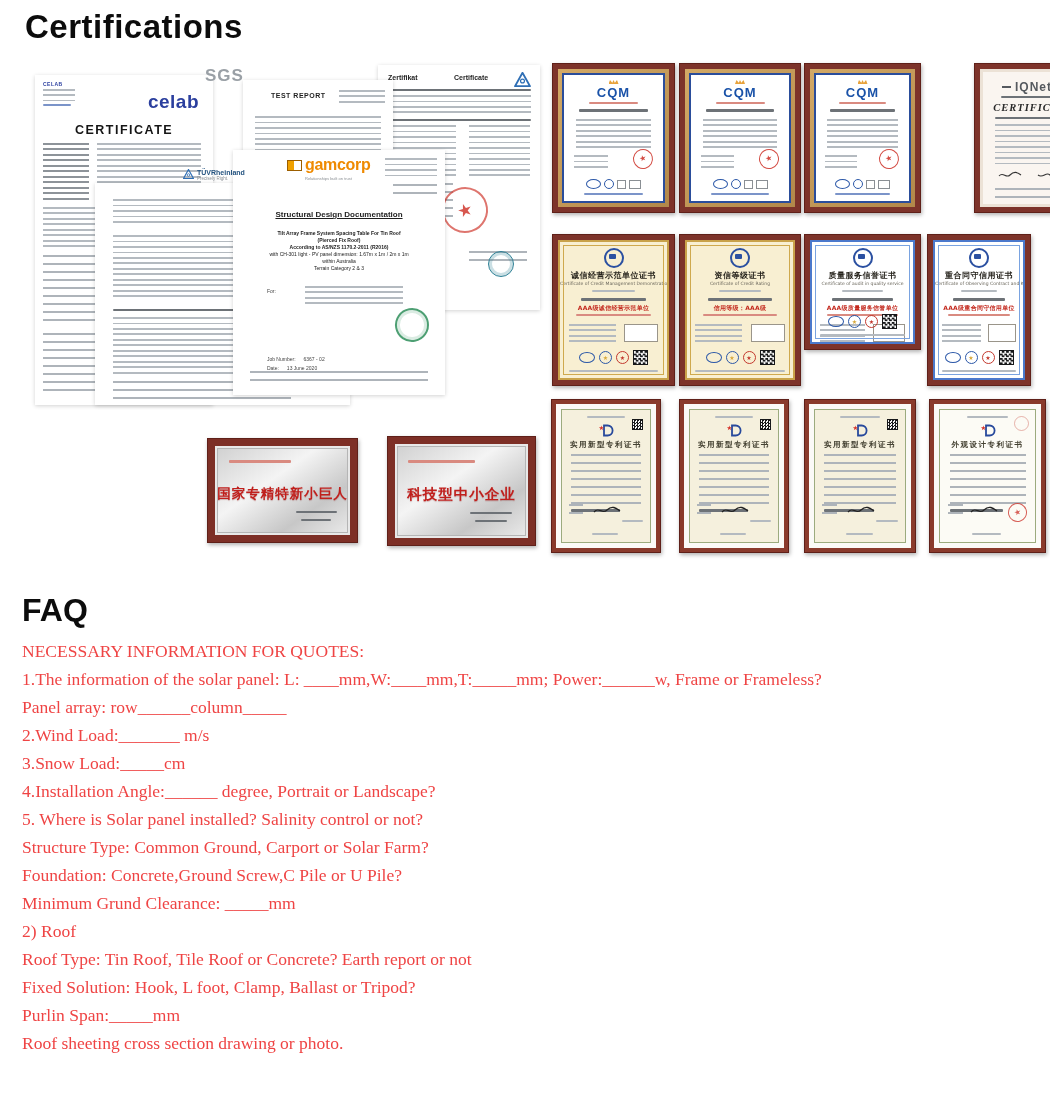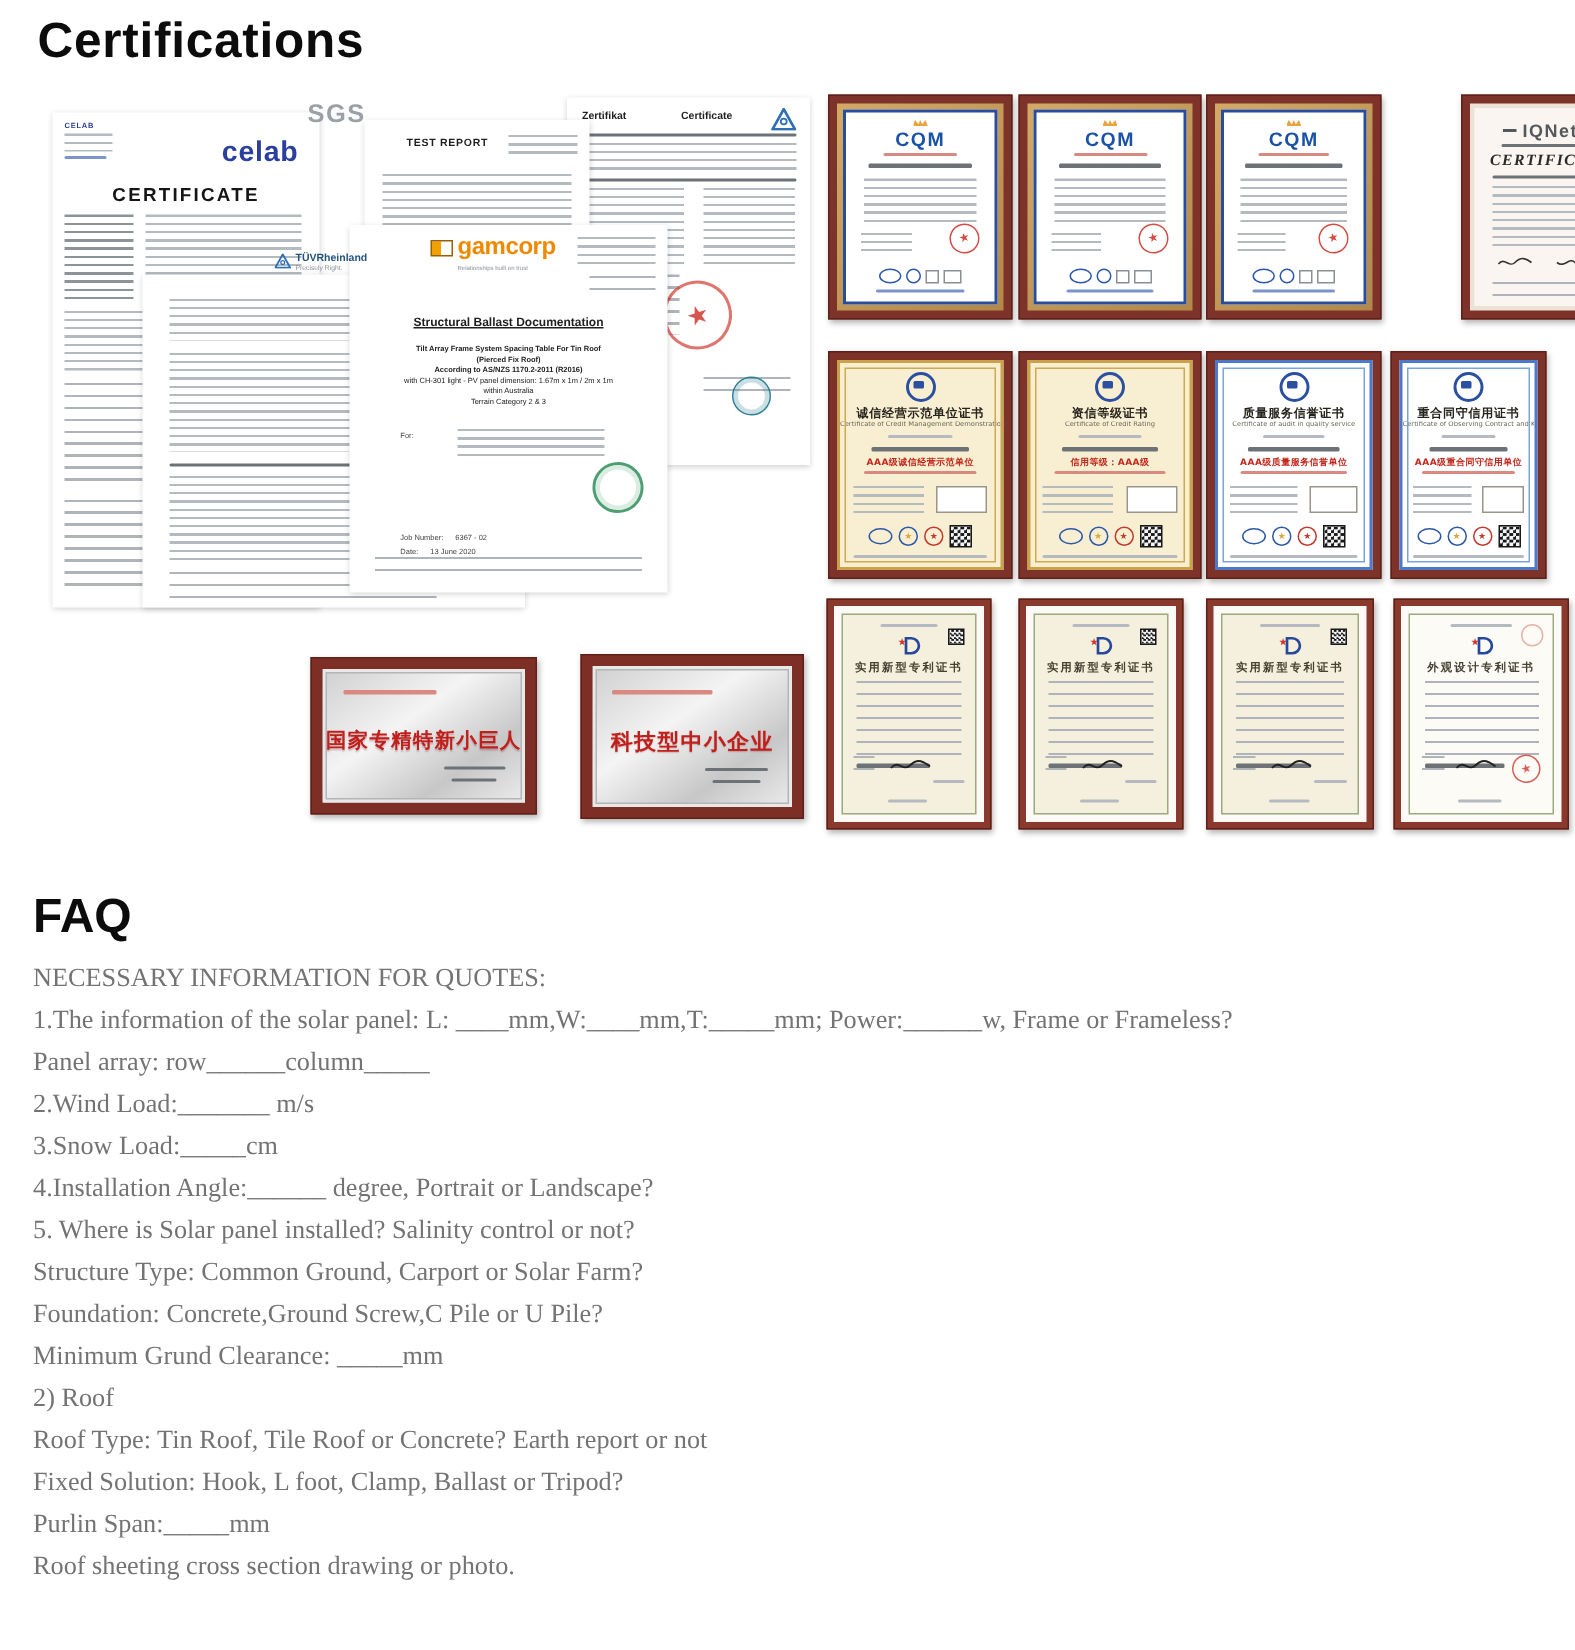--- a/index.html
+++ b/index.html
@@ -2,21 +2,21 @@
 <html><head>
 <meta charset="utf-8">
 <style>
   html,body{margin:0;padding:0;background:#fff}
   .page{position:relative;width:1050px;height:1100px;background:#fff;overflow:hidden;font-family:"Liberation Sans",sans-serif}
 
   
   .h-cert{position:absolute;left:25px;top:8px;margin:0;font-size:33px;font-weight:800;color:#0c0c0c;letter-spacing:.5px}
   .faq{position:absolute;left:22px;top:592px;width:1012px}
   .faq h2{margin:0 0 8px 0;font-size:32px;font-weight:800;color:#0c0c0c}
-  .faq p{margin:0;font-family:"Liberation Serif",serif;font-size:17.5px;line-height:28px;color:#737373}
+  .faq p{margin:0;font-family:"Liberation Serif",serif;font-size:17.5px;line-height:28px;color:#ef4444}
 
   
   .sheet{position:absolute;background:#fff;box-shadow:0 1px 4px rgba(0,0,0,.18)}
   .lines{background-image:repeating-linear-gradient(#b4bac0 0 1.6px,transparent 1.6px 5.5px)}
   .lines.dk{background-image:repeating-linear-gradient(#8d9399 0 1.6px,transparent 1.6px 5.5px)}
   .lines.sp{background-image:repeating-linear-gradient(#aeb4ba 0 1.6px,transparent 1.6px 8px)}
   .sheet .lines,.cert .lines,.paper .lines{position:absolute}
   .fl{position:absolute;height:2px;background:#b4bac0;border-radius:1px}
   .fl.red{background:#d98a80}.fl.dark{background:#6d7277}.fl.blue{background:#7b94c9}
 
@@ -179,21 +179,21 @@
     </div>
 
     <div class="sheet" style="left:233px;top:150px;width:212px;height:245px;z-index:4">
       <div class="gam">
         <span class="gam-ic"></span>
         <span class="gam-tx">gamcorp</span>
       </div>
       <div class="gam-tag">Relationships built on trust</div>
       <div class="lines" style="top:8px;right:8px;width:52px;height:18px"></div>
       <div class="lines sp" style="top:34px;right:8px;width:44px;height:12px"></div>
-      <div class="struct-title">Structural Ballast Documentation</div>
+      <div class="struct-title">Structural Design Documentation</div>
       <div class="struct-sub">
         <p class="b">Tilt Array Frame System Spacing Table For Tin Roof</p>
         <p class="b">(Pierced Fix Roof)</p>
         <p class="b">According to AS/NZS 1170.2-2011 (R2016)</p>
         <p>with CH-301 light - PV panel dimension: 1.67m x 1m / 2m x 1m</p>
         <p>within Australia</p>
         <p>Terrain Category 2 &amp; 3</p>
       </div>
       <div class="for-label">For:</div>
       <div class="lines" style="top:136px;left:34%;width:46%;height:22px"></div>
@@ -334,21 +334,21 @@
       <div class="badges2">
           <i class="b2-oval"></i>
           <i class="b2-star">★</i>
           <i class="b2-red">★</i>
           <i class="qr"></i>
         </div>
       <div class="fl" style="bottom:6px;left:8%;width:84%"></div>
     </div>
   </div>
 
-  <div class="frame" style="left:804px;top:234px;width:117px;height:152px">
+  <div class="frame" style="left:804px;top:234px;width:117px;height:116px">
     <div class="cert c2 white">
       <span class="emblem"></span>
       <div class="c2-title">质量服务信誉证书</div>
       <div class="c2-sub">Certificate of audit in quality service</div>
       <div class="fl" style="top:48px;left:30%;width:40%"></div>
       <div class="fl dark" style="top:56px;left:20%;width:60%;height:3px"></div>
       <div class="c2-aaa">AAA级质量服务信誉单位</div>
       <div class="fl red" style="top:72px;left:15%;width:70%"></div>
       <div class="lines" style="top:82px;left:8%;width:44%;height:22px"></div>
       <div class="ibox"></div>

